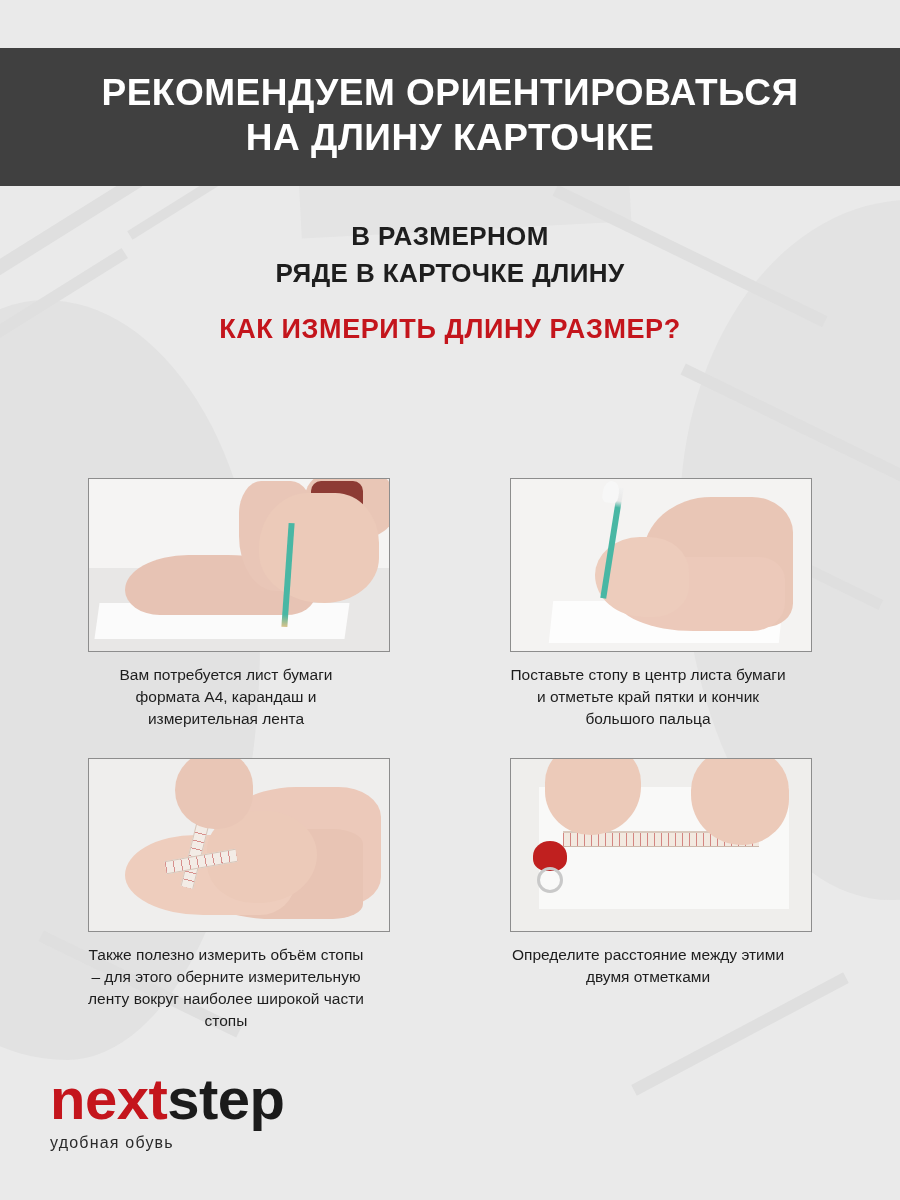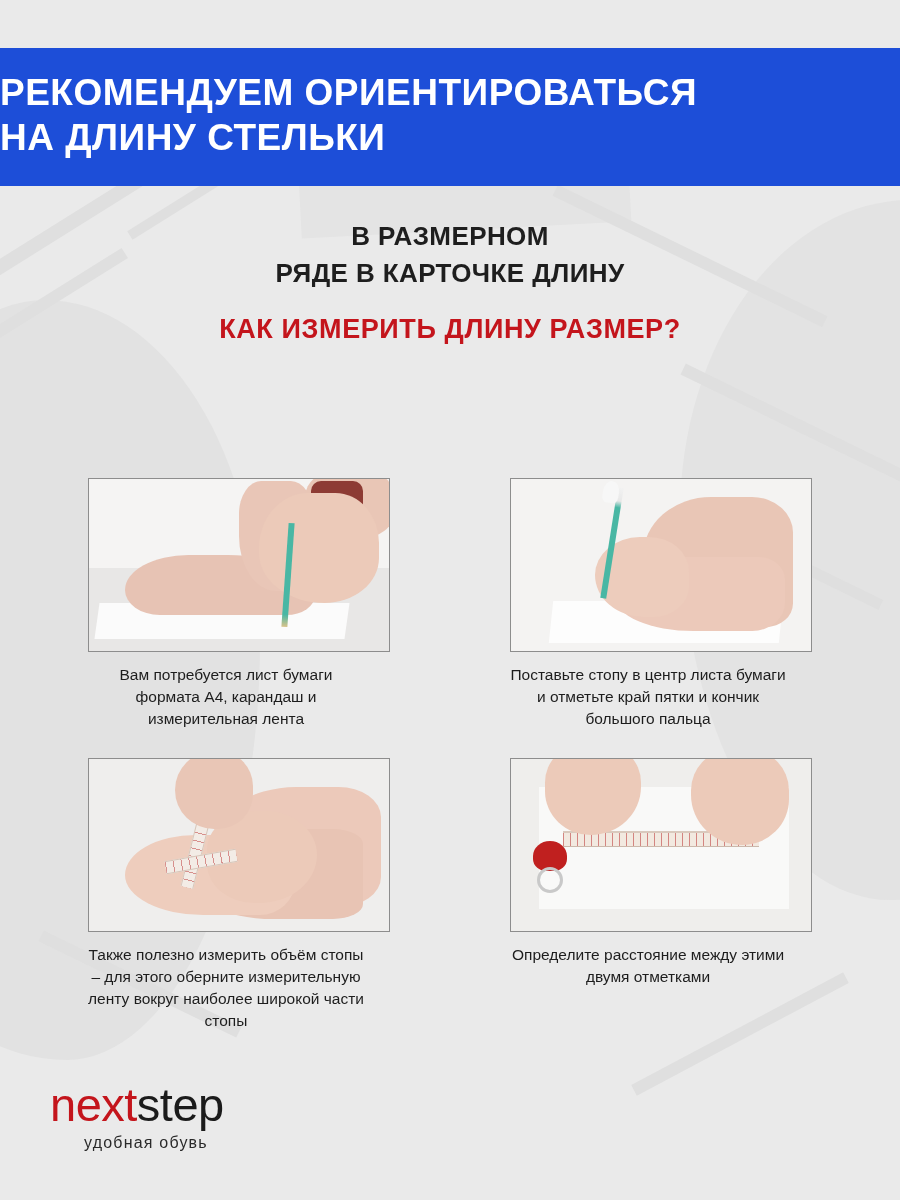--- a/index.html
+++ b/index.html
@@ -64,24 +64,24 @@
     background: #e4e4e4;
     transform: rotate(-3deg);
   }
 
   
   .banner {
     position: absolute;
     left: 0;
     top: 48px;
     width: 900px;
-    background: #1d4ed8;
+    background: #404040;
     padding: 22px 0 26px 0;
     box-sizing: border-box;
-    text-align: left;
+    text-align: center;
   }
   .banner-line {
     color: #ffffff;
     font-weight: bold;
     font-size: 37px;
     letter-spacing: 0.5px;
     line-height: 1.22;
   }
 
   
@@ -266,33 +266,32 @@
     opacity: .5;
   }
 
   
   .logo-wrap {
     position: absolute;
     left: 50px;
     bottom: 48px;
   }
   .logo-main {
-    font-size: 47px;
-    font-weight: normal;
+    font-size: 58px;
+    font-weight: bold;
     letter-spacing: -0.5px;
     line-height: 1;
   }
   .logo-next { color: #c4151c; }
   .logo-step { color: #1b1b1b; }
   .logo-sub {
     margin-top: 6px;
     font-size: 16px;
     color: #2a2a2a;
     letter-spacing: 1.2px;
-    margin-left: 34px;
   }
 </style>
 </head>
 <body>
 
 <div class="page">
 
   <div class="bg-layer">
     <div class="bg-blob-left"></div>
     <div class="bg-blob-right"></div>
@@ -302,21 +301,21 @@
     <div class="bg-line bg-l3"></div>
     <div class="bg-line bg-l4"></div>
     <div class="bg-line bg-l5"></div>
     <div class="bg-line bg-l6"></div>
     <div class="bg-line bg-l7"></div>
     <div class="bg-line bg-l8"></div>
   </div>
 
   <div class="banner">
     <div class="banner-line">РЕКОМЕНДУЕМ ОРИЕНТИРОВАТЬСЯ</div>
-    <div class="banner-line">НА ДЛИНУ СТЕЛЬКИ</div>
+    <div class="banner-line">НА ДЛИНУ КАРТОЧКЕ</div>
   </div>
 
   <div class="head-block">
     <div class="head-line">В РАЗМЕРНОМ</div>
     <div class="head-line">РЯДЕ В КАРТОЧКЕ ДЛИНУ</div>
     <div class="sub-question">КАК ИЗМЕРИТЬ ДЛИНУ РАЗМЕР?</div>
   </div>
 
   <div class="steps">
 

